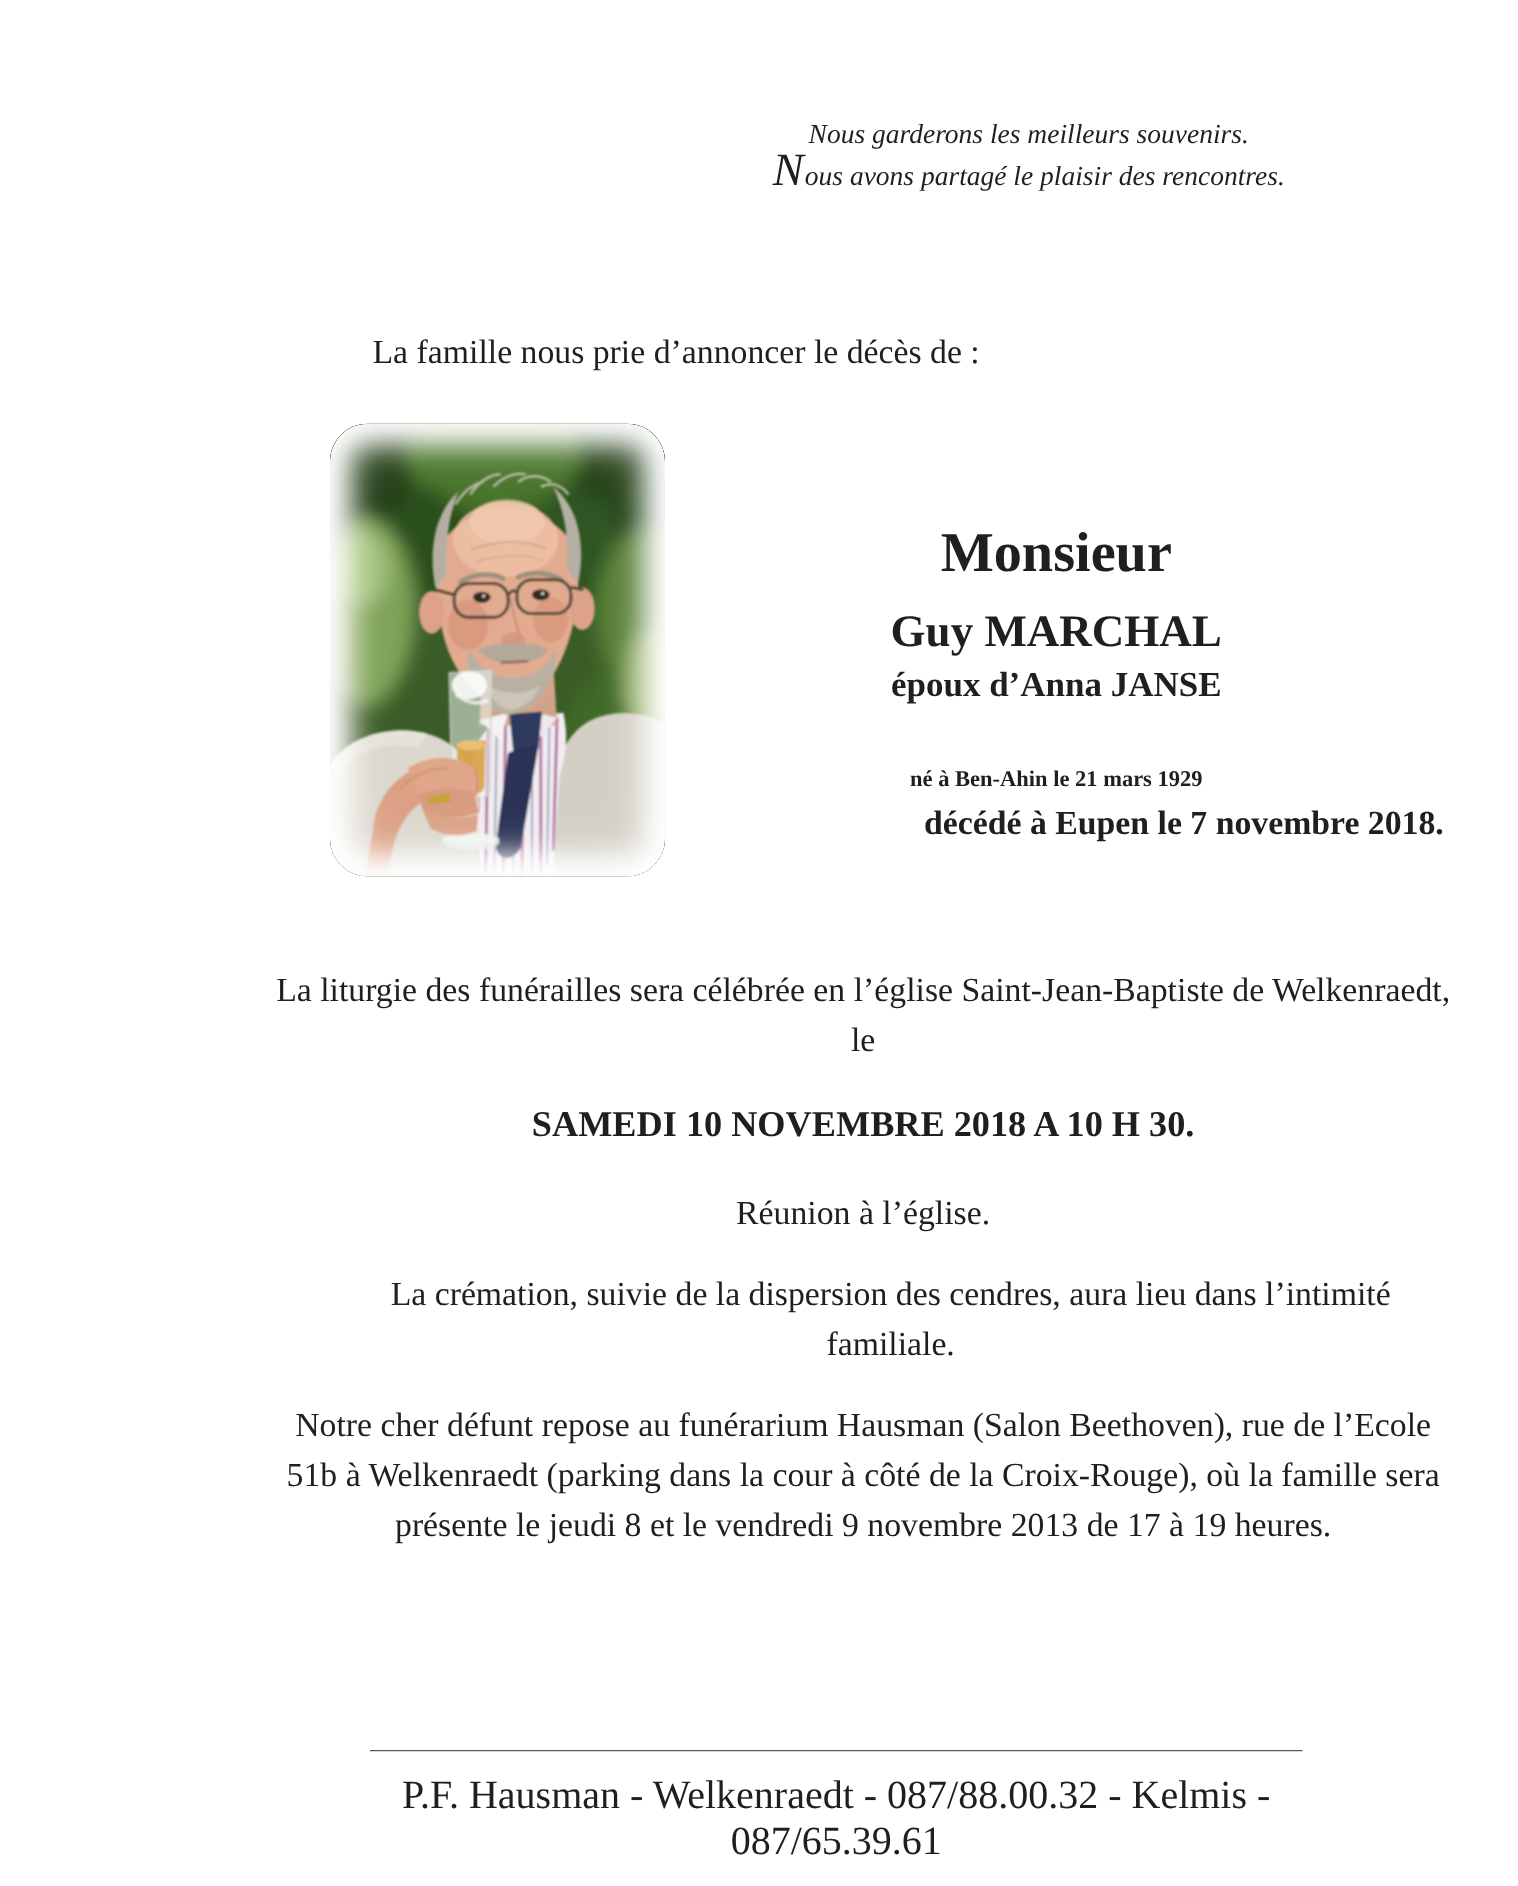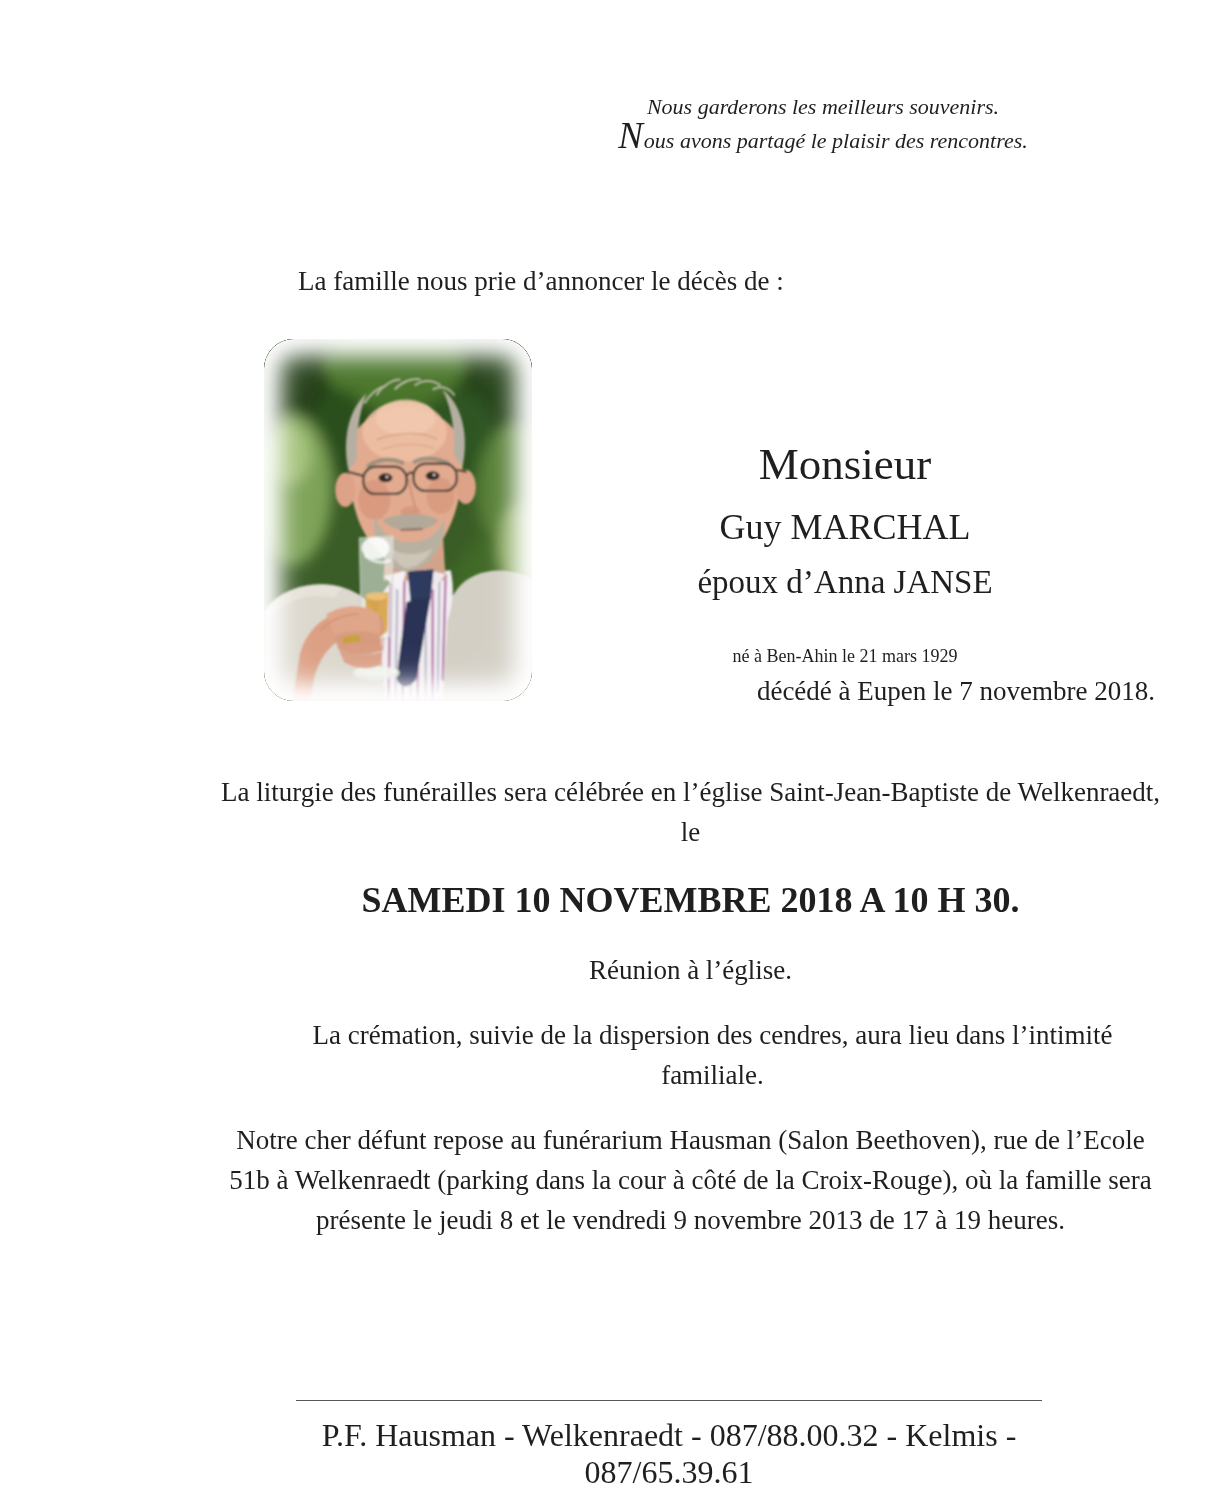--- a/index.html
+++ b/index.html
@@ -23,30 +23,30 @@
   .photo{
     position:absolute;left:264px;top:339px;width:268px;height:362px;
     border-radius:30px;overflow:hidden;background:#3a5c26;
   }
   .photo svg{display:block;width:100%;height:100%;}
   .photo-vignette{
     position:absolute;inset:0;border-radius:30px;pointer-events:none;
     box-shadow:inset 0 0 22px 15px #ffffff, inset 0 0 46px 8px rgba(255,255,255,.55);
   }
   
-  .deceased{position:absolute;left:535px;top:440px;width:620px;text-align:center;}
+  .deceased{position:absolute;left:535px;top:418px;width:620px;text-align:center;font-weight:bold;}
   .deceased .title{font-size:45px;line-height:48px;}
   .deceased .name{font-size:36px;line-height:52px;margin-top:13px;}
-  .deceased .spouse{font-size:33px;line-height:36px;margin-top:11px;}
+  .deceased .spouse{font-size:28px;line-height:36px;margin-top:0;}
   .deceased .birth{font-size:18px;line-height:35px;margin-top:39px;}
   .deceased .death{font-size:27px;line-height:35px;text-align:right;}
   
   .body-block{position:absolute;left:218px;top:772px;width:945px;font-size:27px;line-height:40px;}
   .body-block p{margin:0;text-align:center;}
-  .body-block .datetime{margin-top:28px;text-align:center;font-weight:bold;font-size:36px;}
+  .body-block .datetime{margin-top:28px;text-align:center;font-weight:bold;font-size:29px;}
   .body-block .meeting{margin-top:30px;text-align:center;}
   .body-block .cremation{margin-top:25px;margin-left:44px;}
   .body-block .visitation{margin-top:25px;}
   
   .footer-line{position:absolute;left:296px;top:1400px;width:746px;height:0;border-top:1px solid #575757;}
   .footer-text{position:absolute;left:296px;top:1417px;width:746px;text-align:center;font-size:32px;}
 </style>
 </head>
 <body>
 

